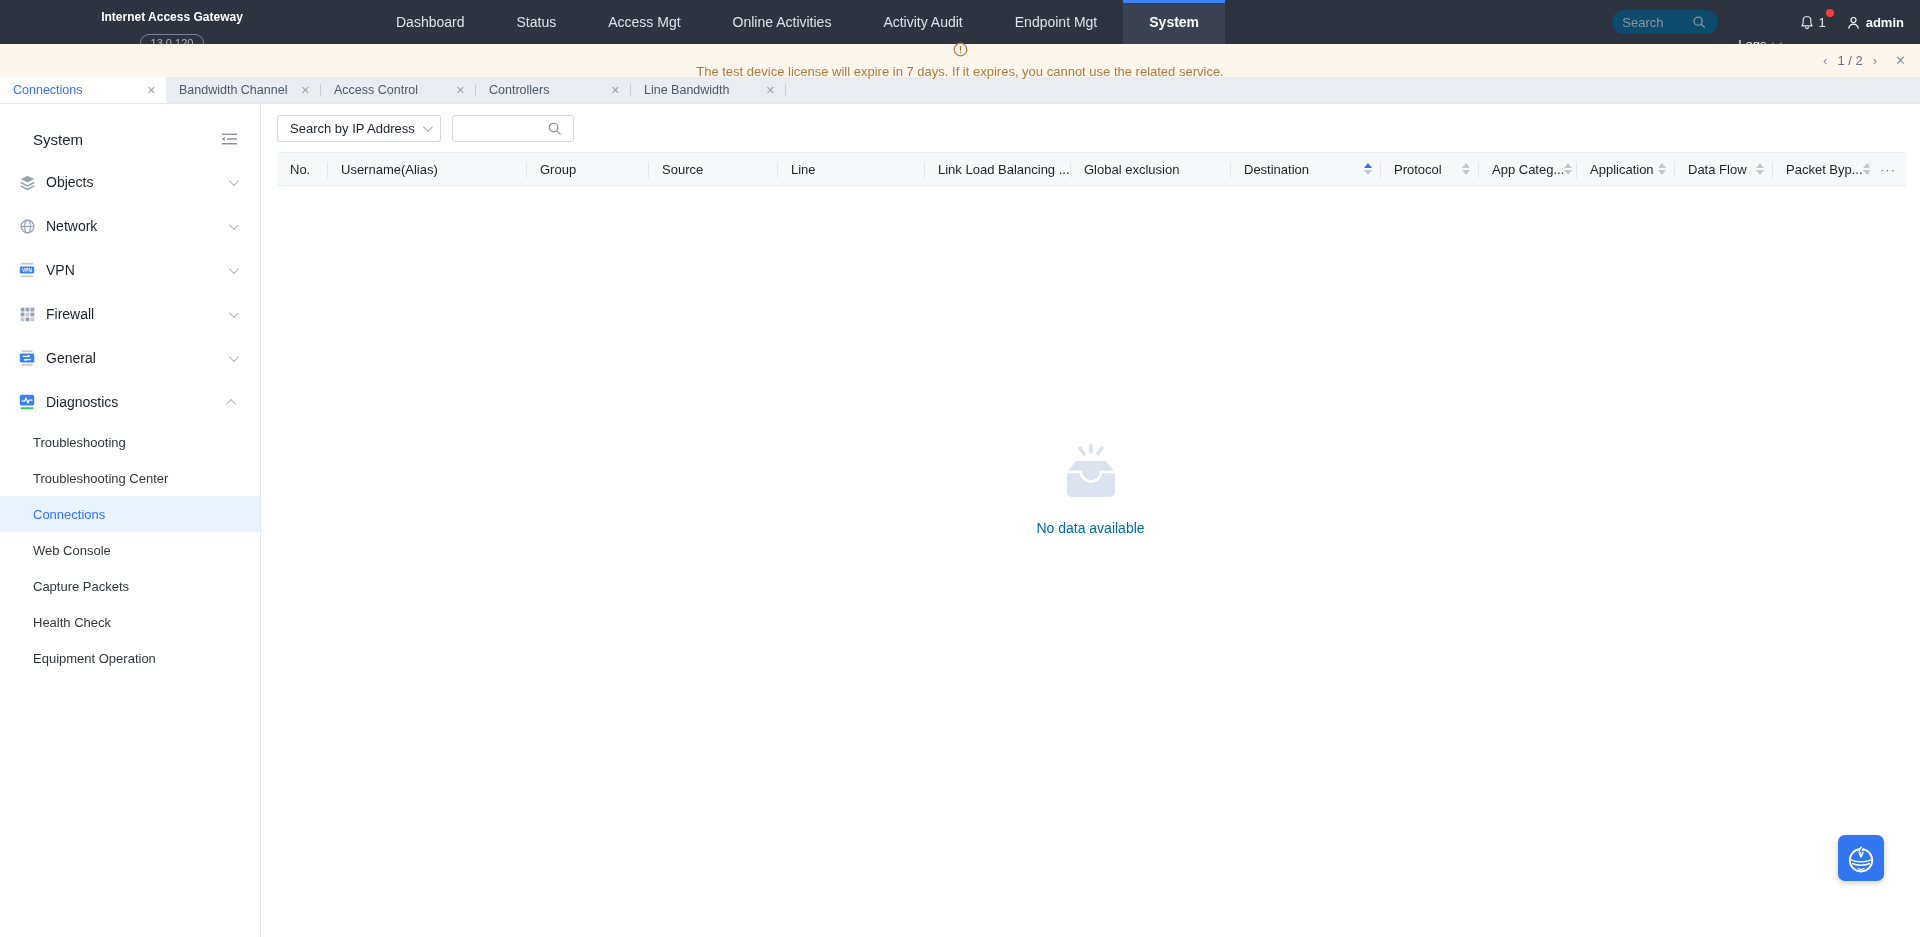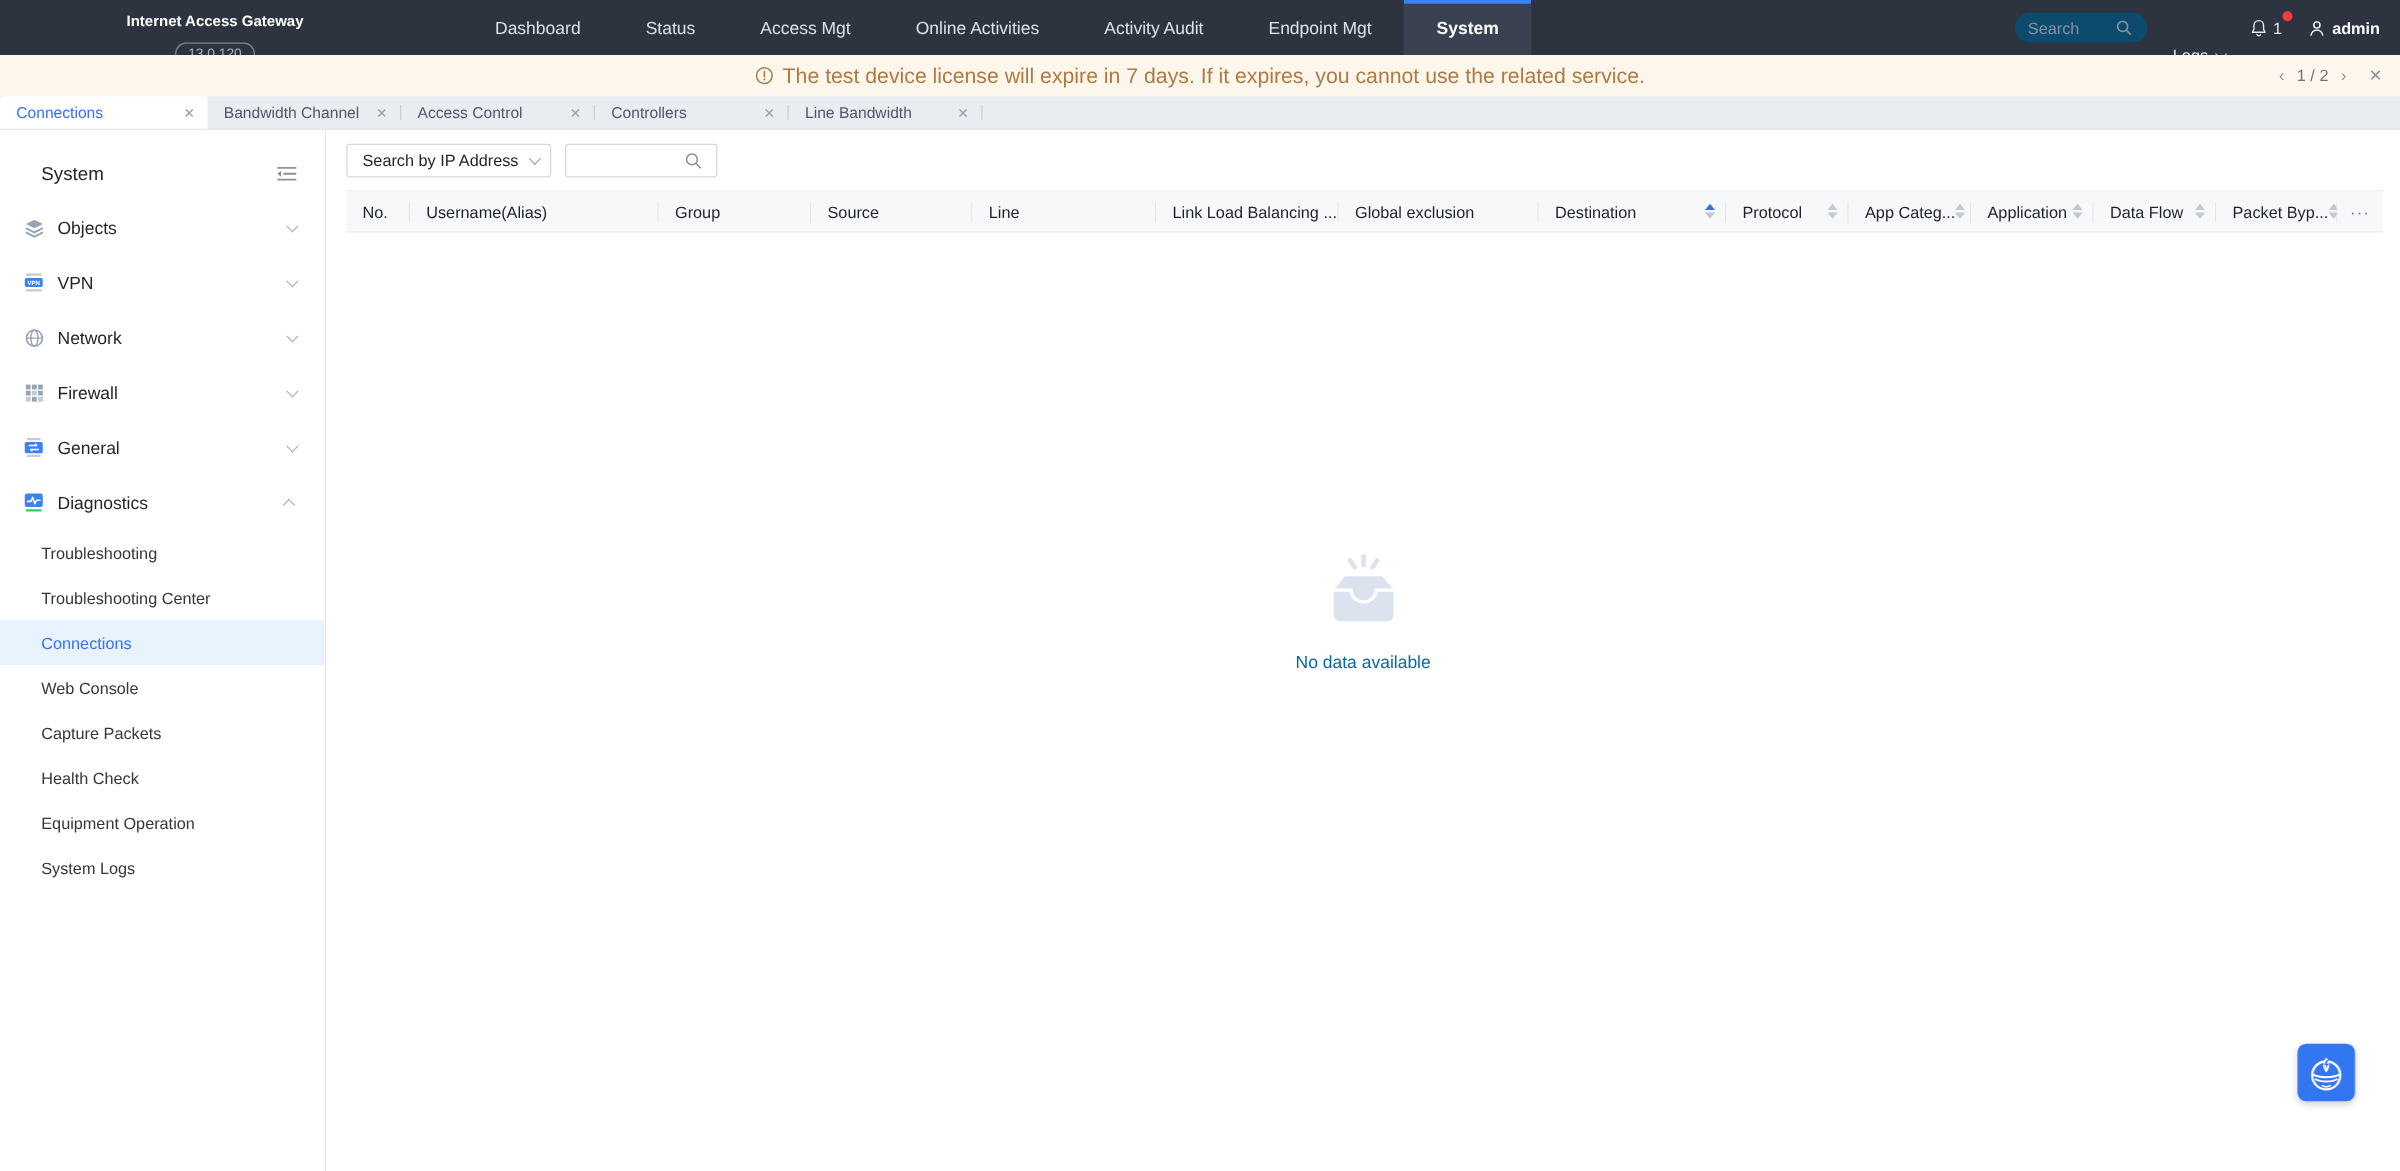--- a/index.html
+++ b/index.html
@@ -31,21 +31,21 @@
   .bell-group { position:relative; display:flex; align-items:center; gap:3px; font-size:13px;
     color:#e5e8ee; cursor:pointer; }
   .red-dot { position:absolute; top:-5px; right:-8px; width:8px; height:8px; border-radius:50%;
     background:#f53f3f; }
   .user { display:flex; align-items:center; gap:5px; font-size:13px; color:#fff; font-weight:bold;
     cursor:pointer; }
 
   
   .banner { height:33px; background:#fdf6ec; display:flex; align-items:center; position:relative; }
   .banner-msg { position:absolute; left:0; right:0; display:flex; justify-content:center;
-    align-items:center; gap:7px; color:#ad7b41; font-size:17px; }
+    align-items:center; gap:7px; color:#ad7b41; font-size:13px;flex-direction:column; }
   .banner-right { margin-left:auto; display:flex; align-items:center; gap:10px; padding-right:14px;
     color:#6b7280; font-size:13px; z-index:2; }
   .pg-arrow { color:#8a919f; cursor:pointer; font-size:13px; }
   .banner-close { color:#8a919f; cursor:pointer; font-size:13px; margin-left:8px; }
 
   
   .tabstrip { height:27px; background:#e9ecf1; display:flex; align-items:stretch;
     border-bottom:1px solid #e4e7eb; }
   .tab { display:flex; align-items:center; justify-content:space-between; width:154px;
     padding:0 10px 0 13px; font-size:12.5px; color:#4e5969; cursor:pointer; white-space:nowrap; }
@@ -216,40 +216,40 @@
           <path d="M2 10 L10 14 L18 10" fill="none" stroke="#9aa3b5" stroke-width="1.8"></path>
           <path d="M2 14 L10 18 L18 14" fill="none" stroke="#9aa3b5" stroke-width="1.8"></path>
         </svg>
       </span>
       <span class="glabel">Objects</span>
       <span class="chev down"></span>
     </div>
 
     <div class="side-group">
       <span class="gicon">
+        <svg width="17" height="17" viewBox="0 0 20 20">
+          <circle cx="10" cy="10" r="7.5" fill="none" stroke="#9aa3b5" stroke-width="1.6"></circle>
+          <ellipse cx="10" cy="10" rx="3.4" ry="7.5" fill="none" stroke="#9aa3b5" stroke-width="1.4"></ellipse>
+          <line x1="2.5" y1="10" x2="17.5" y2="10" stroke="#9aa3b5" stroke-width="1.4"></line>
+        </svg>
+      </span>
+      <span class="glabel">Network</span>
+      <span class="chev down"></span>
+    </div>
+
+    <div class="side-group">
+      <span class="gicon">
         <svg width="18" height="18" viewBox="0 0 20 20">
           <line x1="3" y1="3" x2="17" y2="3" stroke="#c3cad6" stroke-width="2"></line>
           <rect x="2" y="6" width="16" height="8" rx="1.5" fill="#3b82f6"></rect>
           <text x="10" y="12.2" font-size="5.4" font-weight="bold" fill="#fff" text-anchor="middle" font-family="Liberation Sans, sans-serif">VPN</text>
           <line x1="3" y1="17" x2="17" y2="17" stroke="#c3cad6" stroke-width="2"></line>
         </svg>
       </span>
       <span class="glabel">VPN</span>
-      <span class="chev down"></span>
-    </div>
-
-    <div class="side-group">
-      <span class="gicon">
-        <svg width="17" height="17" viewBox="0 0 20 20">
-          <circle cx="10" cy="10" r="7.5" fill="none" stroke="#9aa3b5" stroke-width="1.6"></circle>
-          <ellipse cx="10" cy="10" rx="3.4" ry="7.5" fill="none" stroke="#9aa3b5" stroke-width="1.4"></ellipse>
-          <line x1="2.5" y1="10" x2="17.5" y2="10" stroke="#9aa3b5" stroke-width="1.4"></line>
-        </svg>
-      </span>
-      <span class="glabel">Network</span>
       <span class="chev down"></span>
     </div>
 
     <div class="side-group">
       <span class="gicon">
         <svg width="17" height="17" viewBox="0 0 20 20">
           <g fill="#9aa3b5">
             <rect x="2" y="2" width="4.5" height="4.5"></rect>
               <rect x="7.75" y="2" width="4.5" height="4.5"></rect>
               <rect x="13.5" y="2" width="4.5" height="4.5"></rect>
@@ -292,21 +292,20 @@
       <span class="chev up"></span>
     </div>
 
     <div class="side-sub">Troubleshooting</div>
     <div class="side-sub">Troubleshooting Center</div>
     <div class="side-sub active">Connections</div>
     <div class="side-sub">Web Console</div>
     <div class="side-sub">Capture Packets</div>
     <div class="side-sub">Health Check</div>
     <div class="side-sub">Equipment Operation</div>
-    <div class="side-sub">System Logs</div>
   </aside>
 
   <section class="content">
     <div class="toolbar">
       <div class="filter-btn">
         <span>Search by IP Address</span>
         <span class="chev down" style="border-color:#9aa1ad;"></span>
       </div>
       <div class="search-box">
         <input value="" style="">

